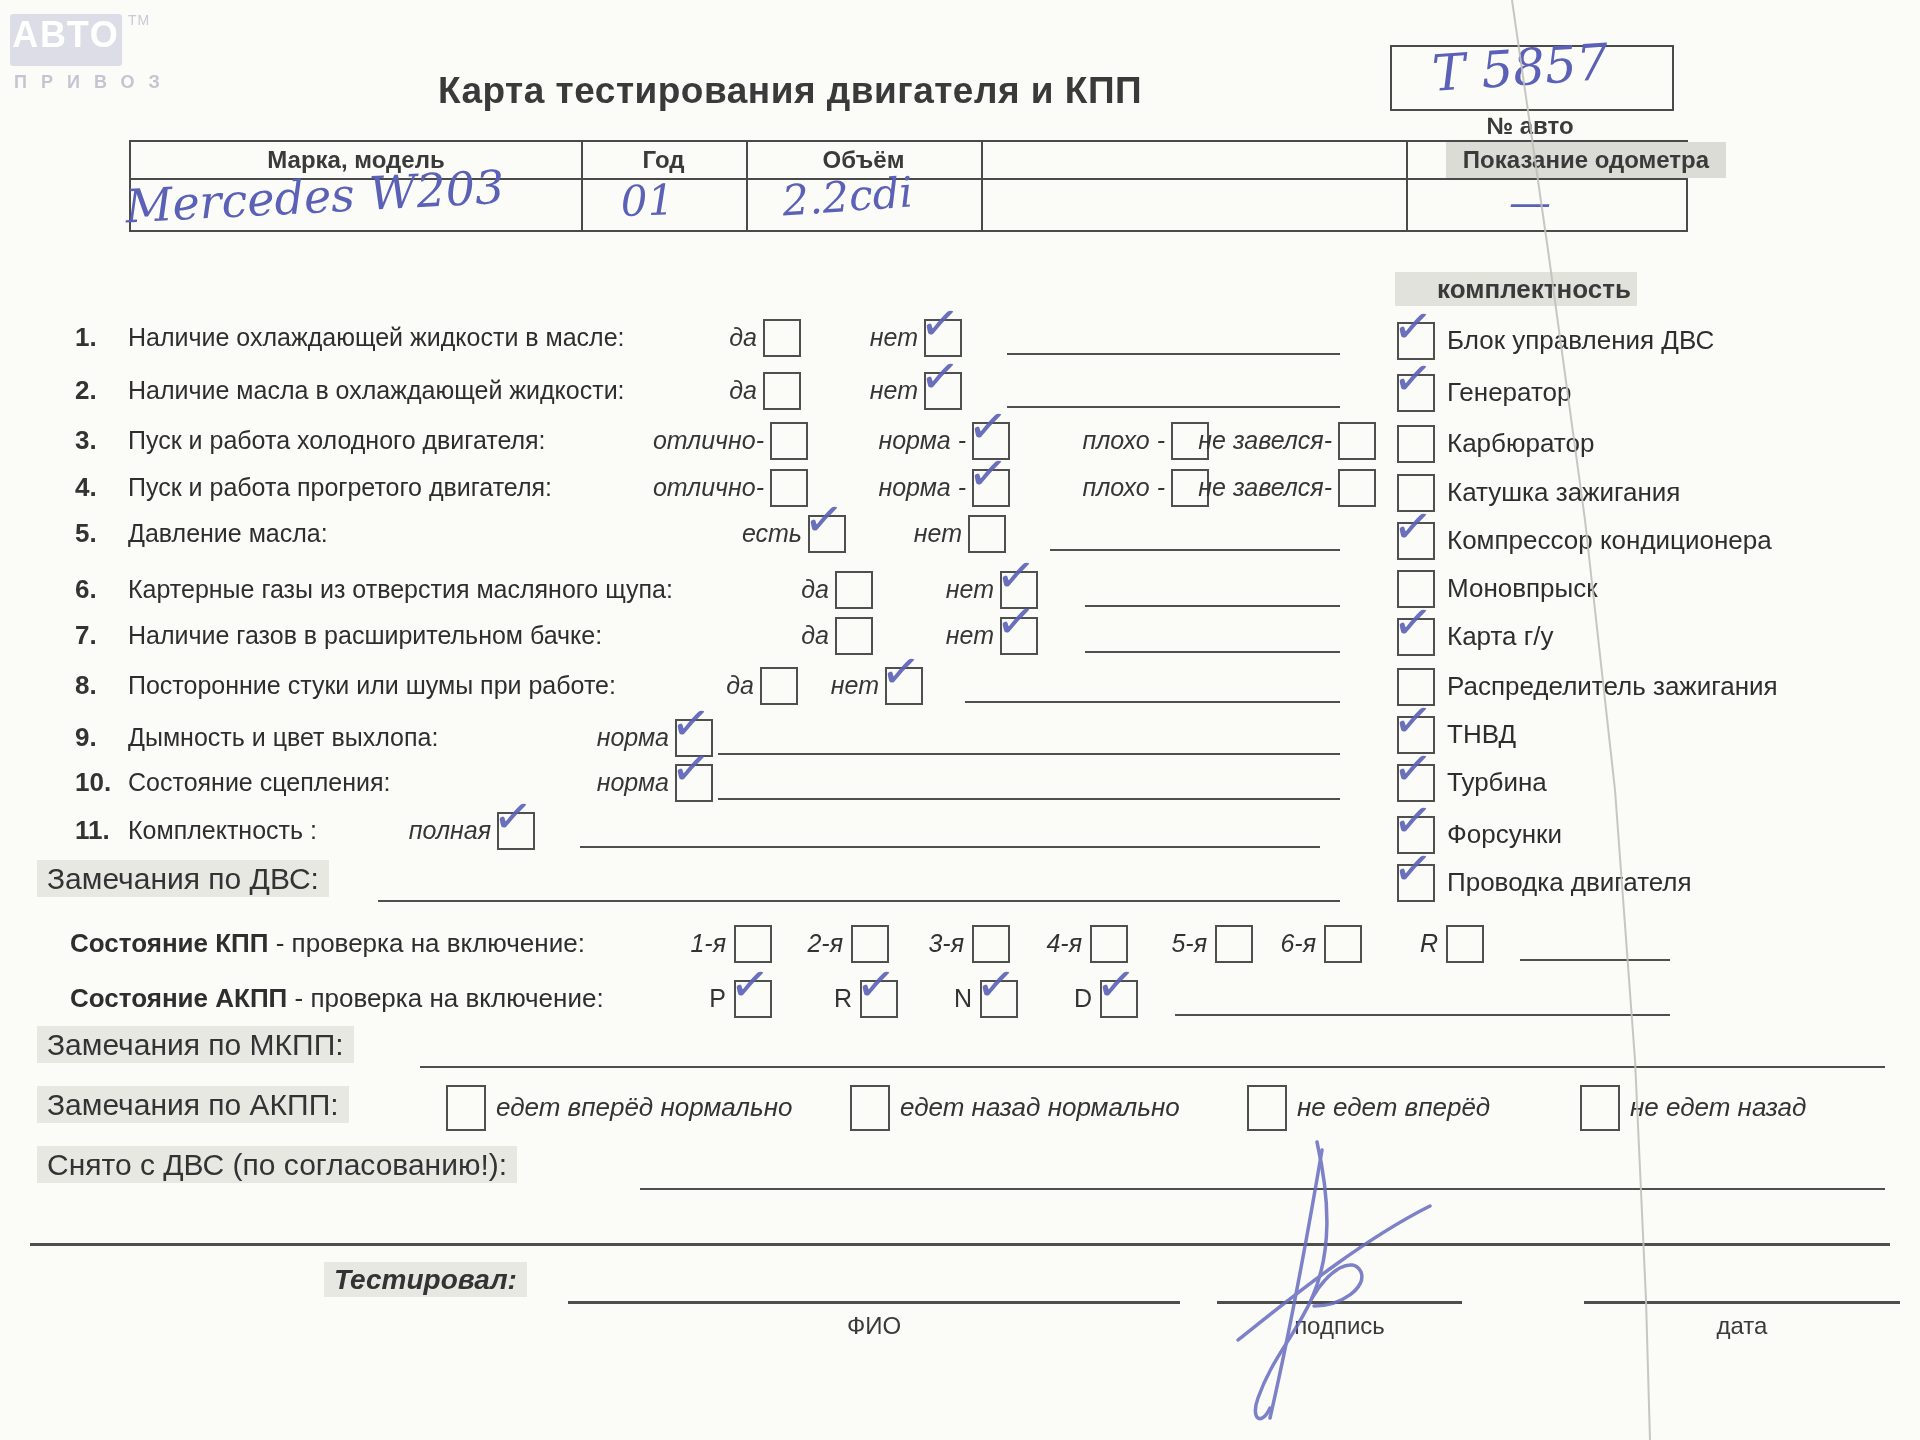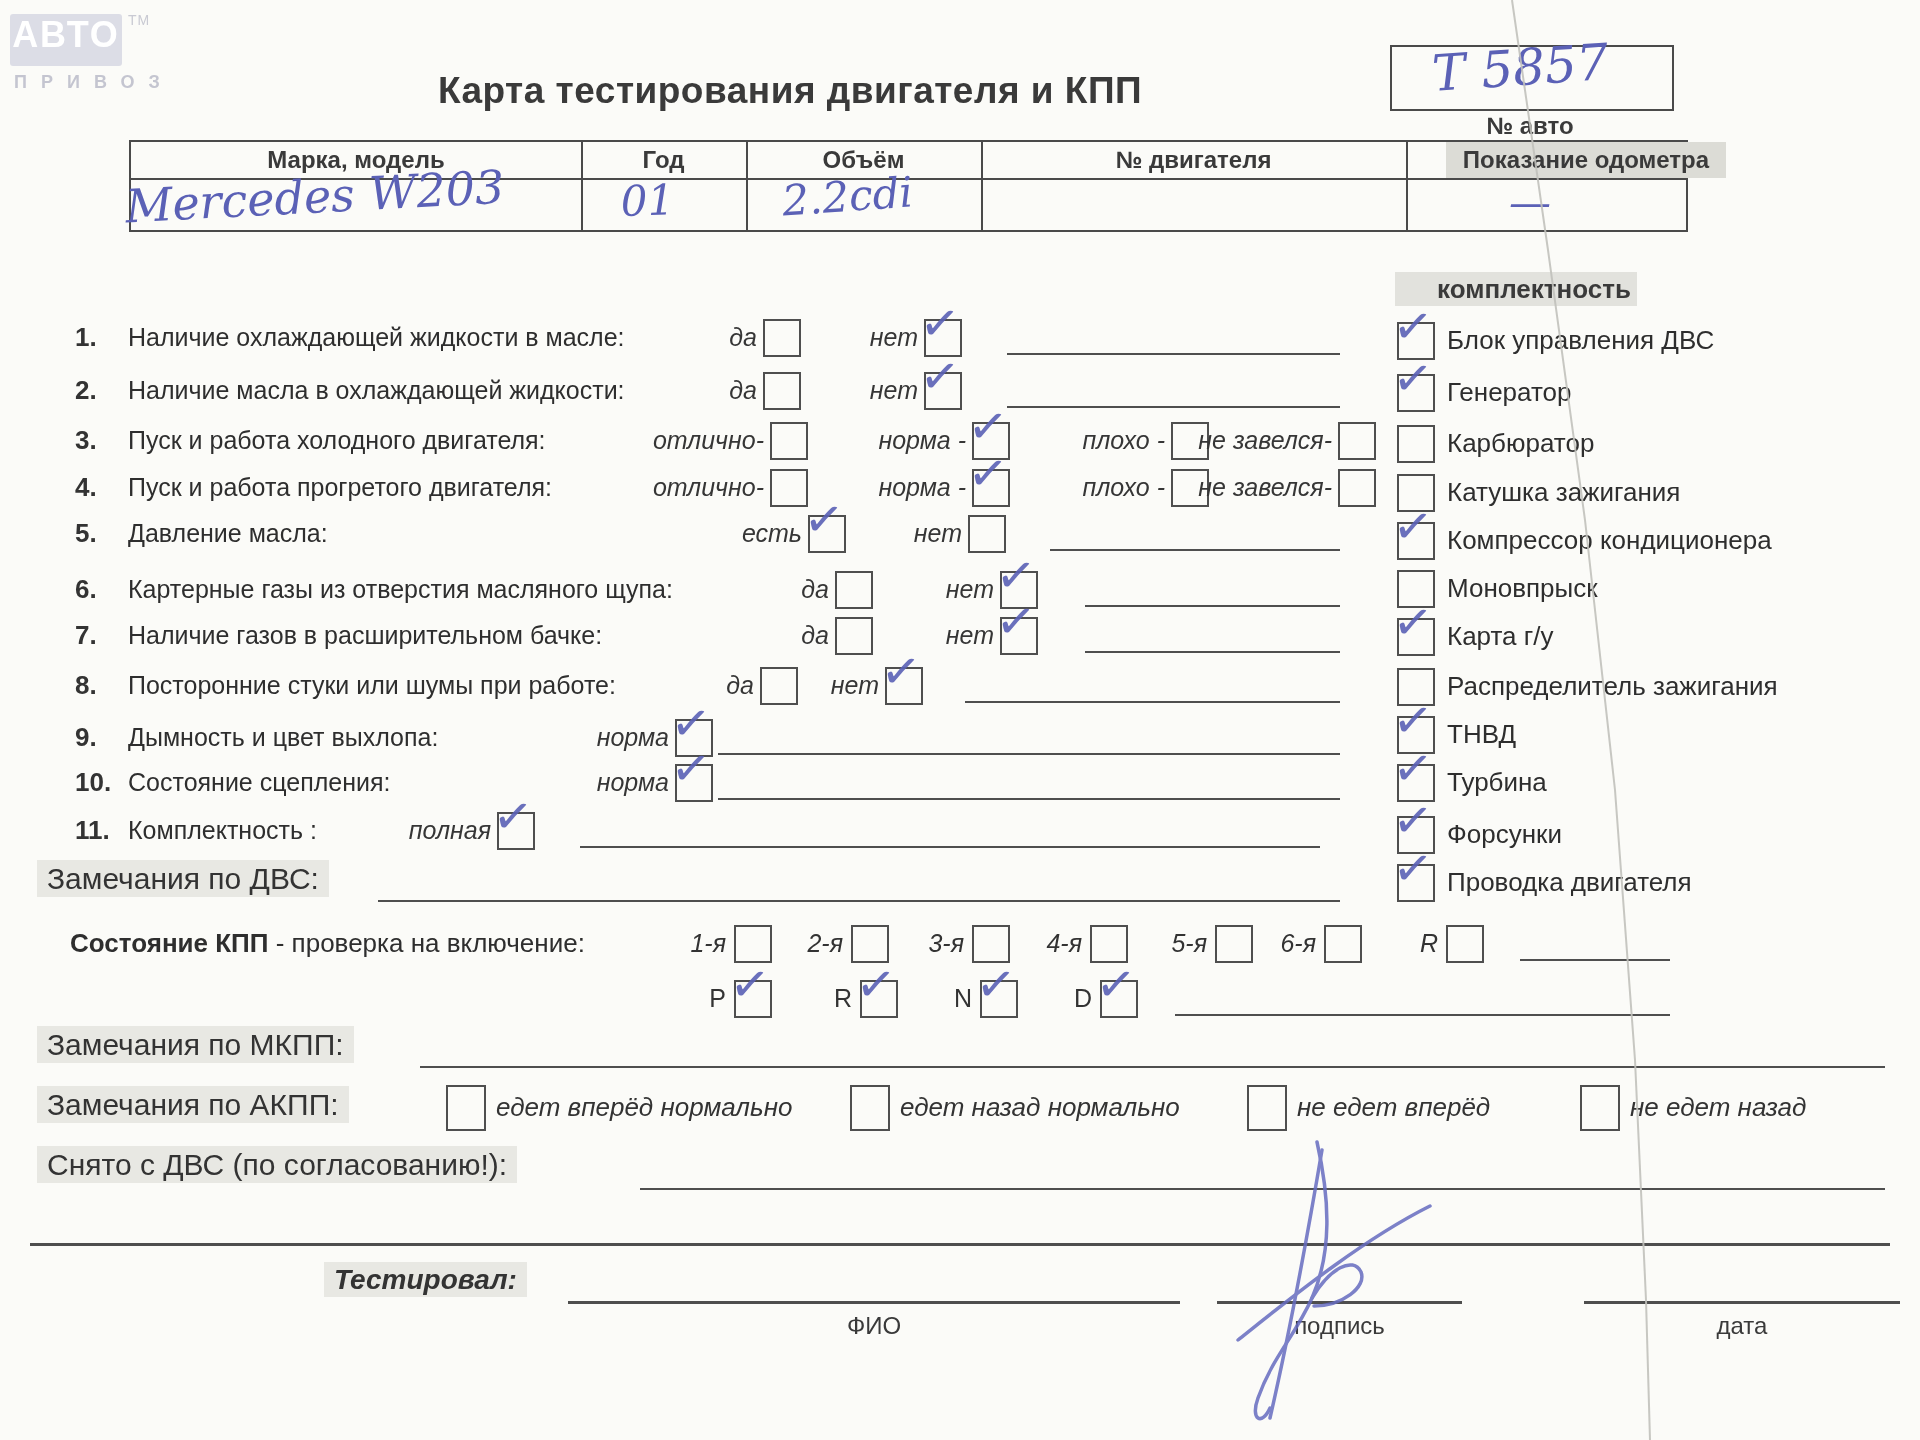--- a/index.html
+++ b/index.html
@@ -80,21 +80,20 @@
   <div class="autolabel">№ авто</div>
 
   <div class="vtable" id="vtable">
     <div class="vrow"></div>
   <div class="vhead" style="left: 0px; width: 450px;">Марка, модель</div>
       <div class="vsep" style="left: 450px;"></div>
       <div class="vhead" style="left: 450px; width: 165px;">Год</div>
       <div class="vsep" style="left: 615px;"></div>
       <div class="vhead" style="left: 615px; width: 235px;">Объём</div>
       <div class="vsep" style="left: 850px;"></div>
-      <div class="vhead" style="left: 850px; width: 425px;">№ двигателя</div>
       <div class="vsep" style="left: 1275px;"></div>
       <div class="vhead shade" style="left: 1275px; width: 280px;">Показание одометра</div>
     </div>
   <div id="vhandwriting">
       <div class="abs hand" style="left: 125px; top: 168px; width: 440px; font-size: 46px; text-align: left; transform: rotate(-3deg);">Mercedes W203</div>
       <div class="abs hand" style="left: 565px; top: 176px; width: 165px; font-size: 42px; text-align: center; transform: rotate(-2deg);">01</div>
       <div class="abs hand" style="left: 730px; top: 172px; width: 235px; font-size: 42px; text-align: center; transform: rotate(-4deg);">2.2cdi</div>
       <div class="abs hand" style="left: 965px; top: 176px; width: 425px; font-size: 42px; text-align: center; transform: rotate(0deg);"></div>
       <div class="abs hand" style="left: 1390px; top: 178px; width: 280px; font-size: 42px; text-align: center; transform: rotate(0deg);">—</div>
     </div>
@@ -278,20 +277,23 @@
   <div class="fline" style="left:378px;width:962px;top:900px;"></div>
 
   <div class="crow" style="top:923px;">
     <span class="gearlbl" style="left:70px;">
       <b>Состояние КПП</b><span> - проверка на включение:</span>
     </span>
     <span id="kpp-opts"><span class="gopt" style="left: 616px;">1-я</span><div class="box" style="left: 734px;"></div><span class="gopt" style="left: 733px;">2-я</span><div class="box" style="left: 851px;"></div><span class="gopt" style="left: 854px;">3-я</span><div class="box" style="left: 972px;"></div><span class="gopt" style="left: 972px;">4-я</span><div class="box" style="left: 1090px;"></div><span class="gopt" style="left: 1097px;">5-я</span><div class="box" style="left: 1215px;"></div><span class="gopt" style="left: 1206px;">6-я</span><div class="box" style="left: 1324px;"></div><span class="gopt" style="left: 1328px;">R</span><div class="box" style="left: 1446px;"></div></span>
     <div class="fline" style="left:1520px;width:150px;top:36px;"></div>
   </div>
   <div class="crow" style="top:978px;">
+    <span class="gearlbl" style="left:70px;">
+      <b>Состояние АКПП</b><span> - проверка на включение:</span>
+    </span>
     <span id="akpp-opts"><span class="gopt" style="left: 616px; font-style: normal;">P</span><div class="box" style="left: 734px;"></div><span class="chk" style="left: 730px; color: rgb(91, 97, 182);">✓</span><span class="gopt" style="left: 742px; font-style: normal;">R</span><div class="box" style="left: 860px;"></div><span class="chk" style="left: 856px; color: rgb(91, 97, 182);">✓</span><span class="gopt" style="left: 862px; font-style: normal;">N</span><div class="box" style="left: 980px;"></div><span class="chk" style="left: 976px; color: rgb(91, 97, 182);">✓</span><span class="gopt" style="left: 982px; font-style: normal;">D</span><div class="box" style="left: 1100px;"></div><span class="chk" style="left: 1096px; color: rgb(91, 97, 182);">✓</span></span>
     <div class="fline" style="left:1175px;width:495px;top:36px;"></div>
   </div>
 
   <div class="sec" style="left:37px;top:1028px;">
     <span class="hl">Замечания по МКПП:</span>
   </div>
   <div class="fline" style="left:420px;width:1465px;top:1066px;"></div>
 
   <div class="sec" style="left:37px;top:1088px;">

